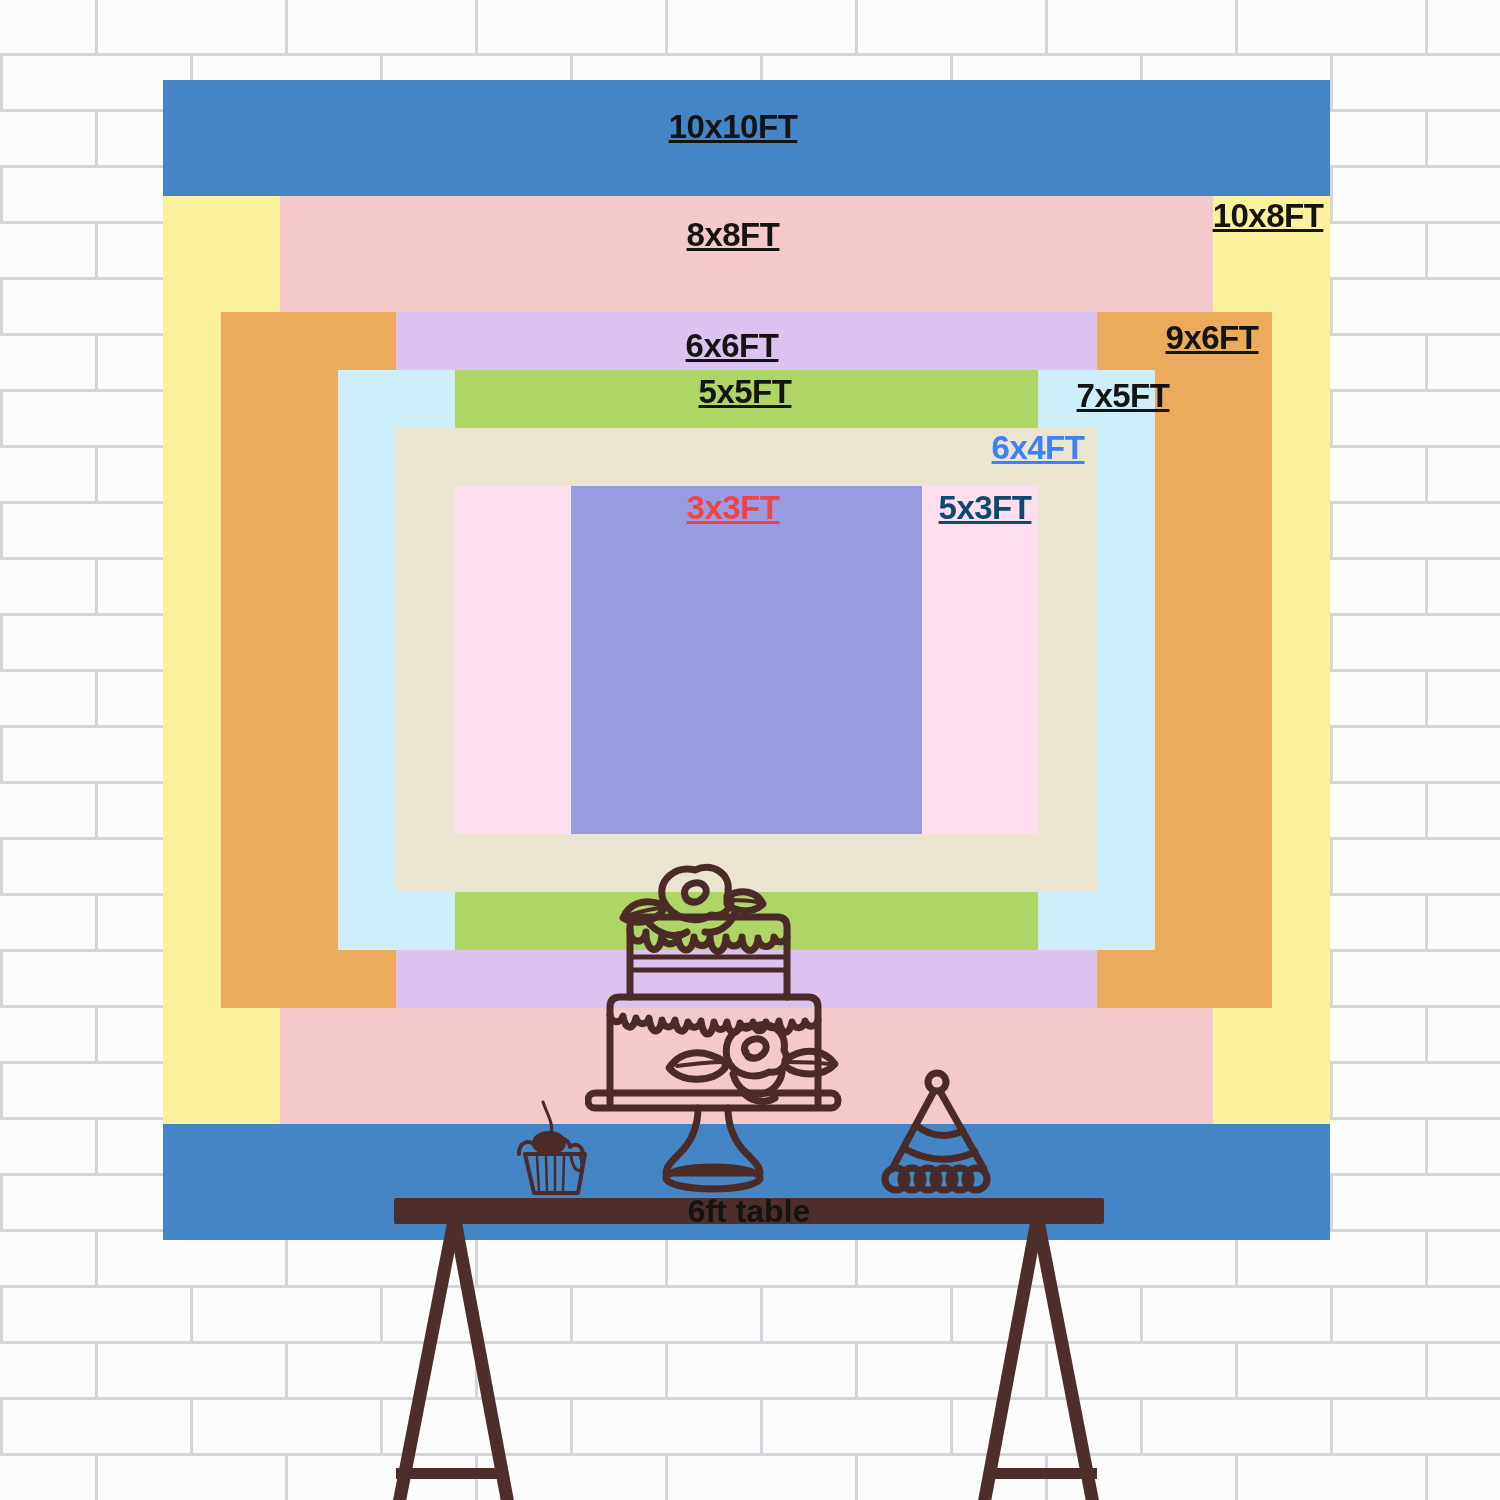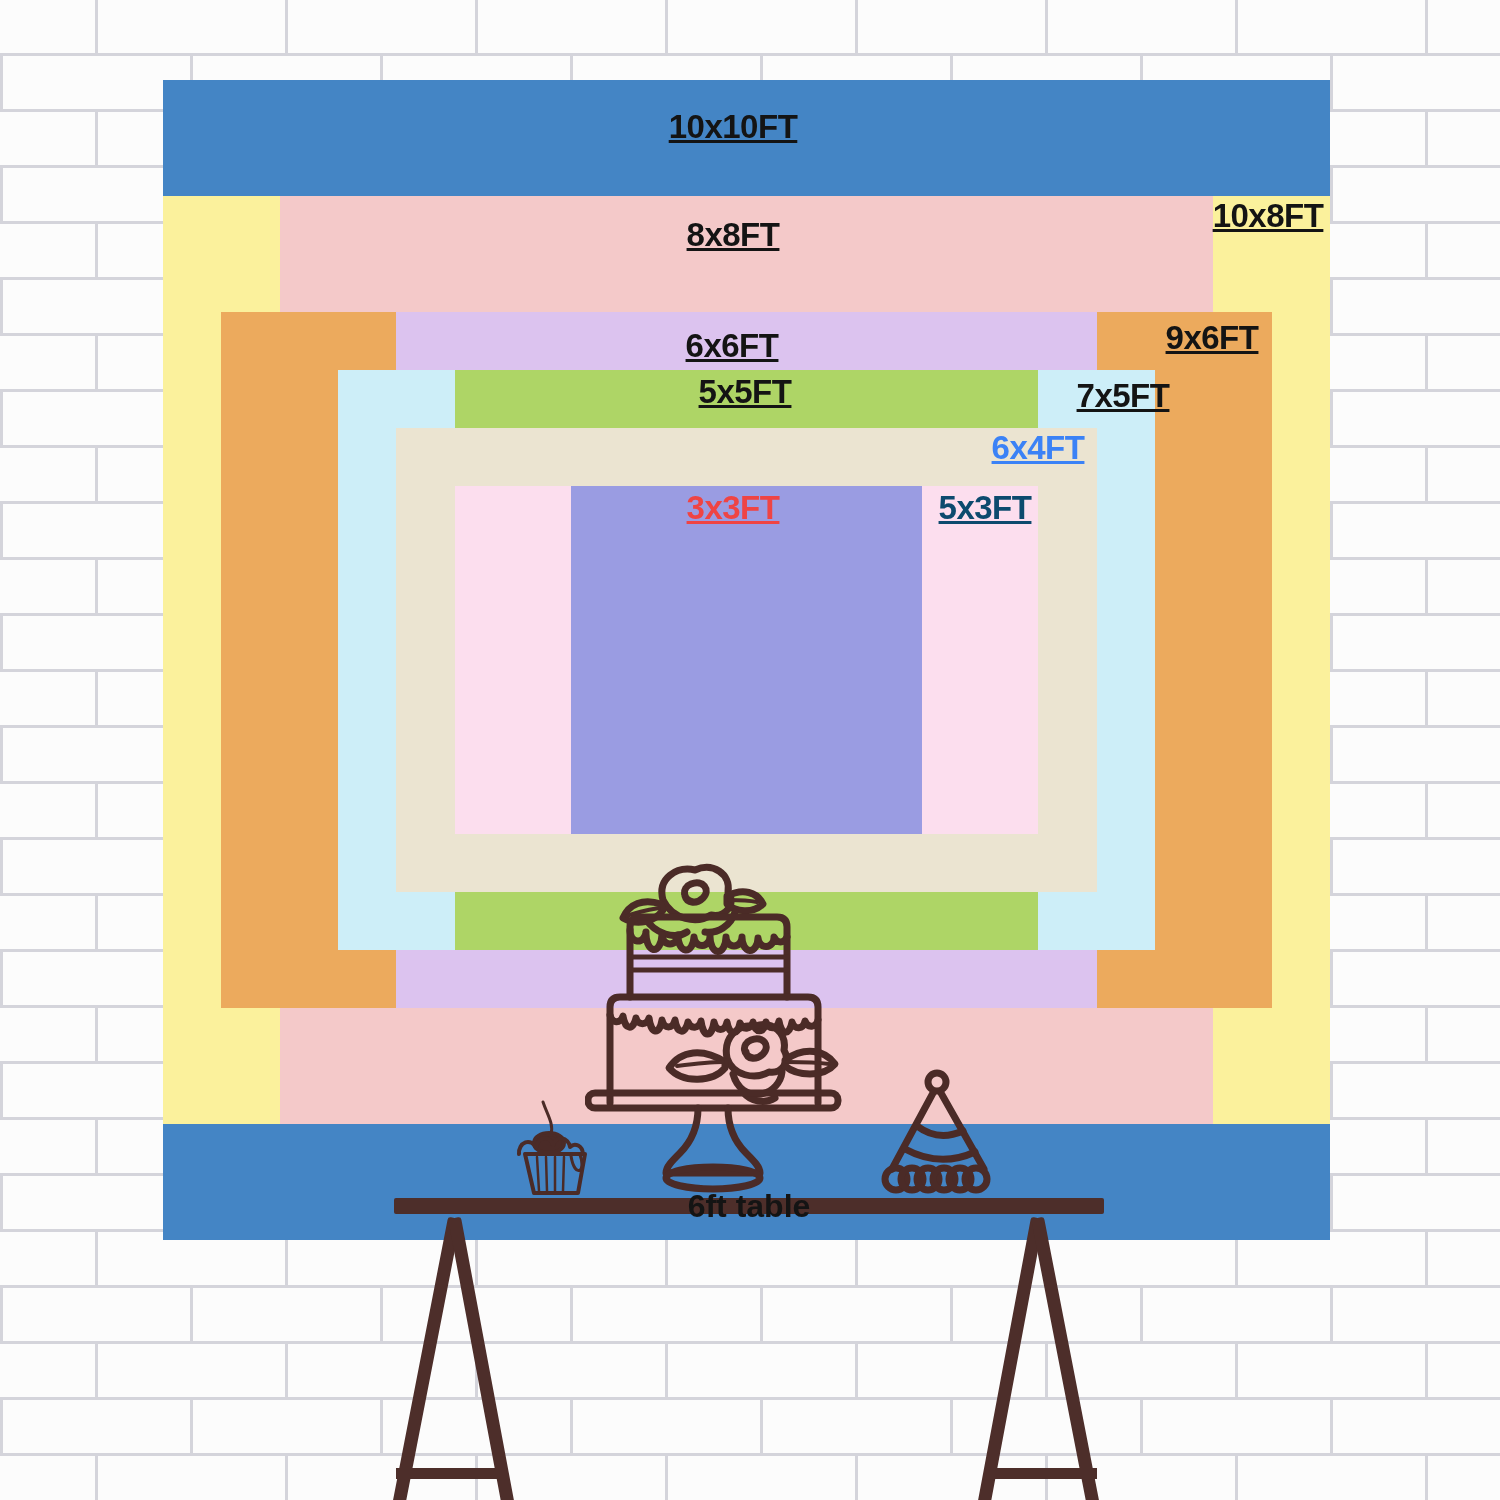--- a/index.html
+++ b/index.html
@@ -15,21 +15,21 @@
     background-size:auto, 190px 112px, 190px 112px;
     background-position:0 0, 0 0, 95px 56px;
     opacity:.75;}
   .chart{position:absolute;inset:0;}
   .size-rect{position:absolute;}
   .size-label{position:absolute;transform:translate(-50%,-50%);z-index:20;
     font-size:33px;font-weight:600;letter-spacing:-0.5px;color:#141414;white-space:nowrap;text-decoration:underline;}
   .drawing{position:absolute;z-index:15;}
   .drawing path,.drawing rect,.drawing circle,.drawing ellipse,.drawing line{
     stroke:var(--ink,#4b2b27);fill:none;stroke-linecap:round;stroke-linejoin:round;}
-  .table-bar{position:absolute;left:394px;top:1198px;width:710px;height:16px;
+  .table-bar{position:absolute;left:394px;top:1198px;width:710px;height:26px;
     background:var(--table,#4d2e2a);z-index:24;border-radius:2px;
     display:flex;align-items:center;justify-content:center;}
   .table-bar span{font-size:32px;font-weight:600;color:#141414;line-height:26px;white-space:nowrap;}
   .leg{position:absolute;width:13px;height:292px;background:var(--table,#4d2e2a);
     transform-origin:50% 0;z-index:5;border-radius:3px;}
   .crossbar{position:absolute;width:110px;height:11px;background:var(--table,#4d2e2a);z-index:6;}
 </style>
 </head>
 <body>
 

